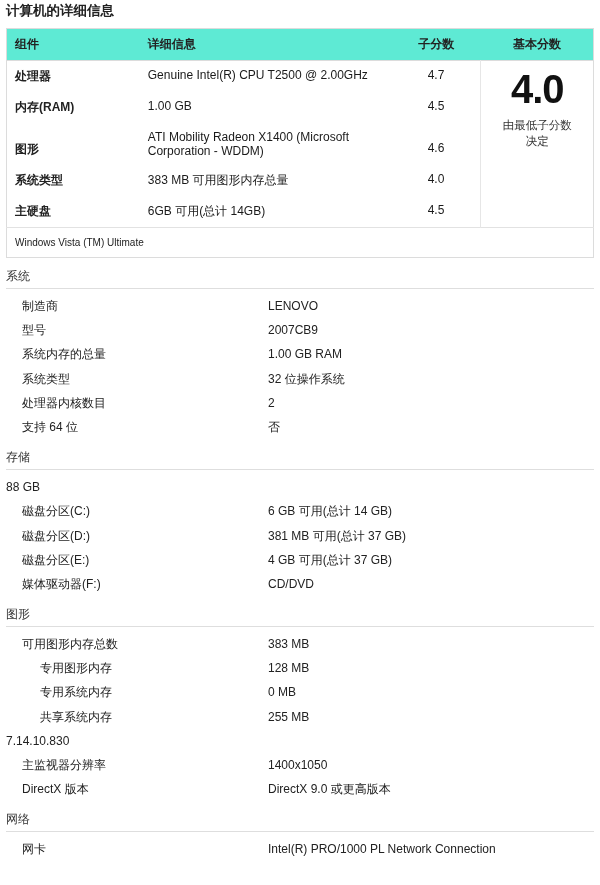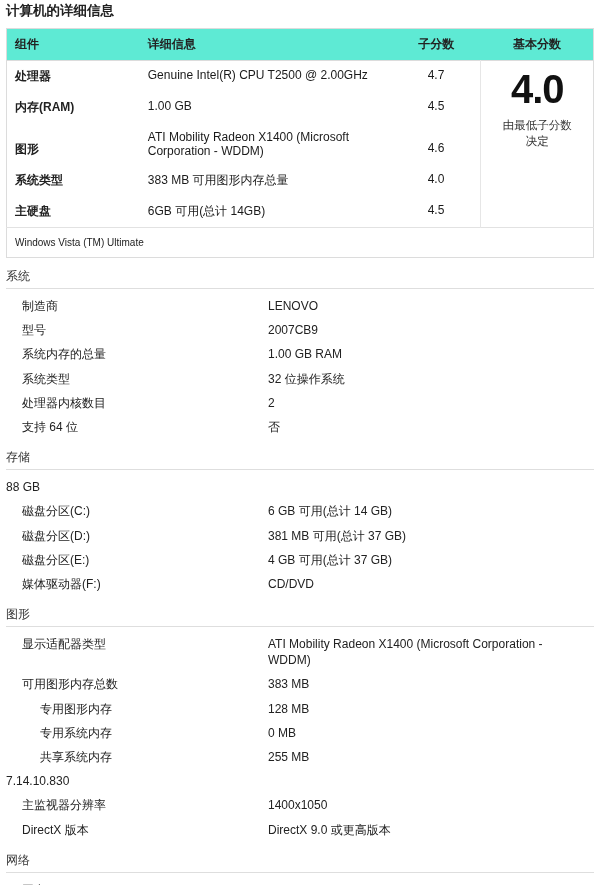--- a/index.html
+++ b/index.html
@@ -238,24 +238,20 @@
           <div class="row">
             <div class="label">媒体驱动器(F:)</div>
             <div class="value">CD/DVD</div>
           </div>
         </div>
       </div>
       <div class="section">
         <div class="section-title"><span>图形</span><span class="rule"></span></div>
         <div class="rows">
           <div class="row">
-            <div class="label">显示适配器类型</div>
-            <div class="value">ATI Mobility Radeon X1400 (Microsoft Corporation - WDDM)</div>
-          </div>
-          <div class="row">
             <div class="label">可用图形内存总数</div>
             <div class="value">383 MB</div>
           </div>
           <div class="row">
             <div class="label indent">专用图形内存</div>
             <div class="value">128 MB</div>
           </div>
           <div class="row">
             <div class="label indent">专用系统内存</div>
             <div class="value">0 MB</div>

